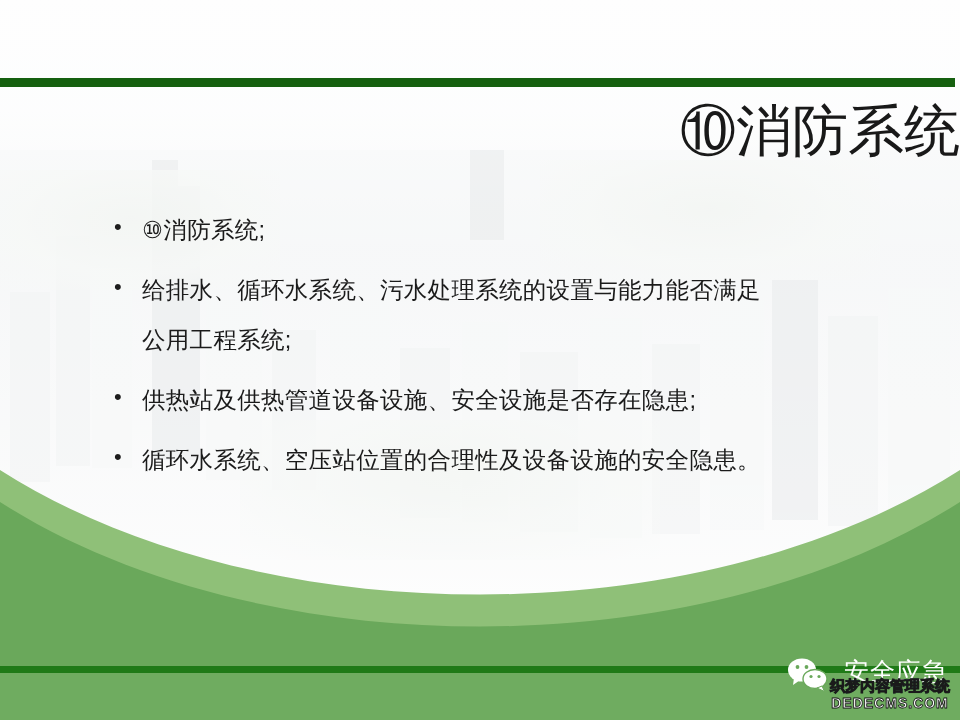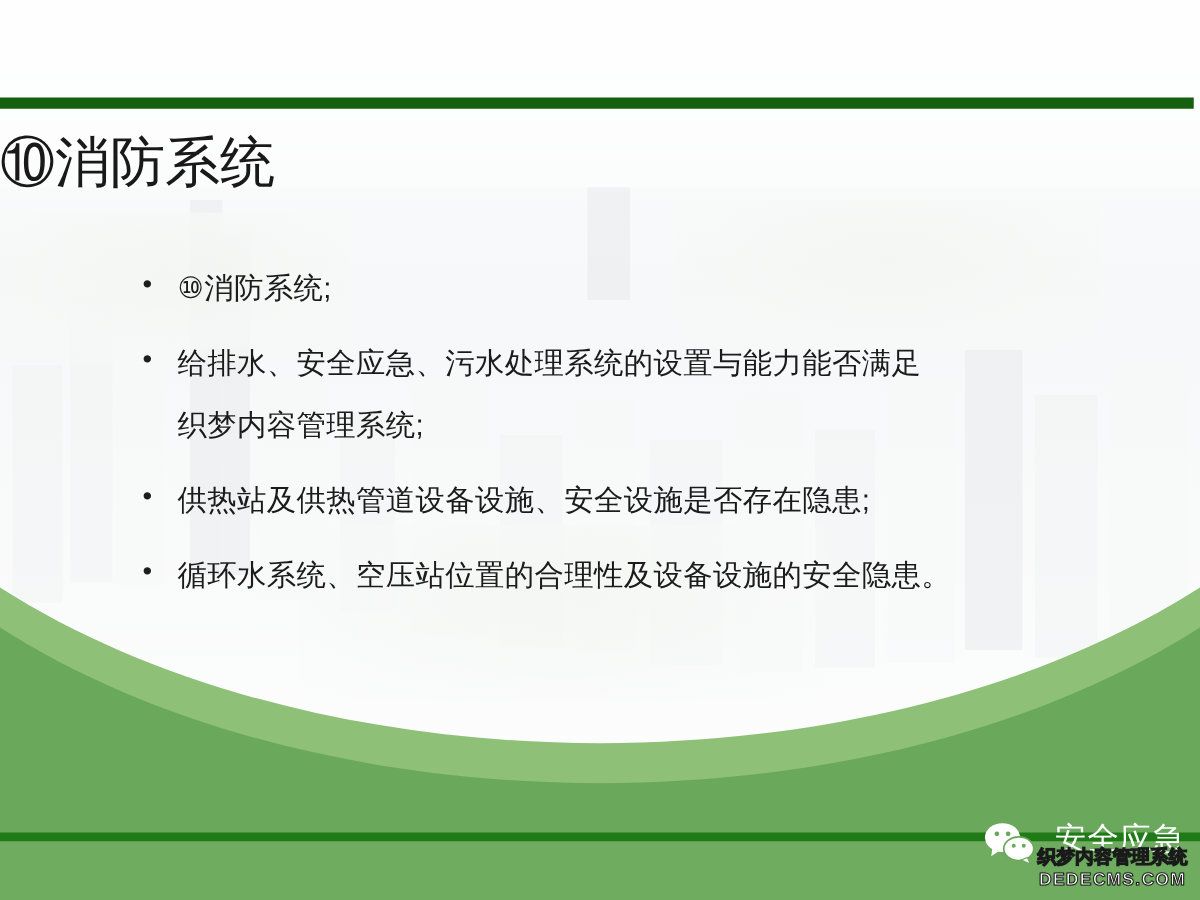--- a/index.html
+++ b/index.html
@@ -61,23 +61,23 @@
     width: 955px;
     height: 9px;
   }
 
   
   .title {
     position: absolute;
     left: 0;
     top: 103px;
     width: 960px;
-    text-align: left;
+    text-align: right;
     font-family: "Liberation Serif", "DejaVu Serif", serif;
-    font-size: 44px;
+    font-size: 56px;
     line-height: 56px;
     color: #191919;
     letter-spacing: 0px;
     white-space: nowrap;
   }
 
   
   .body-list {
     position: absolute;
     left: 110px;
@@ -224,22 +224,22 @@
   <div class="body-list">
 
     <div class="bullet-row">
       <span class="dot">•</span>
       <span class="txt">⑩消防系统;</span>
     </div>
 
     <div class="bullet-row">
       <span class="dot">•</span>
       <span class="txt">
-        <span>给排水、安全应急、污水处理系统的设置与能力能否满足</span>
-        <span class="cont">织梦内容管理系统;</span>
+        <span>给排水、循环水系统、污水处理系统的设置与能力能否满足</span>
+        <span class="cont">公用工程系统;</span>
       </span>
     </div>
 
     <div class="bullet-row">
       <span class="dot">•</span>
       <span class="txt">供热站及供热管道设备设施、安全设施是否存在隐患;</span>
     </div>
 
     <div class="bullet-row">
       <span class="dot">•</span>

